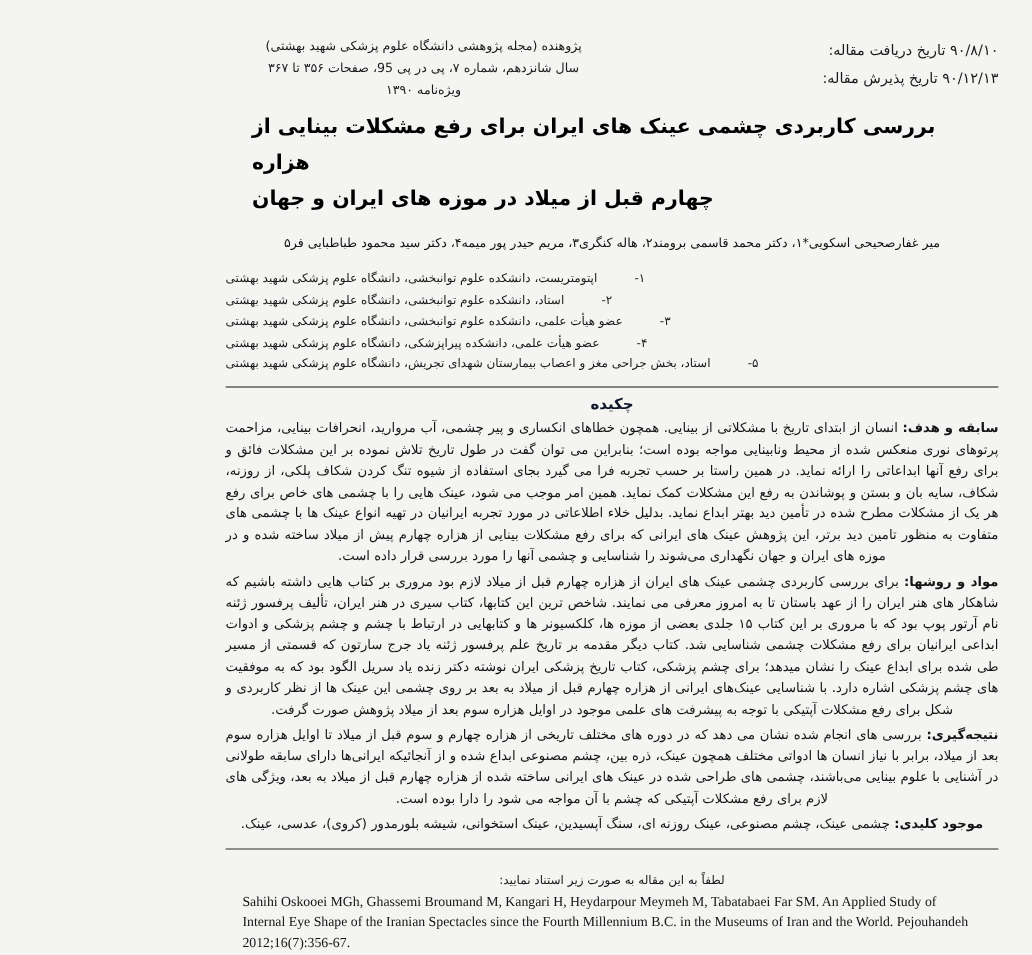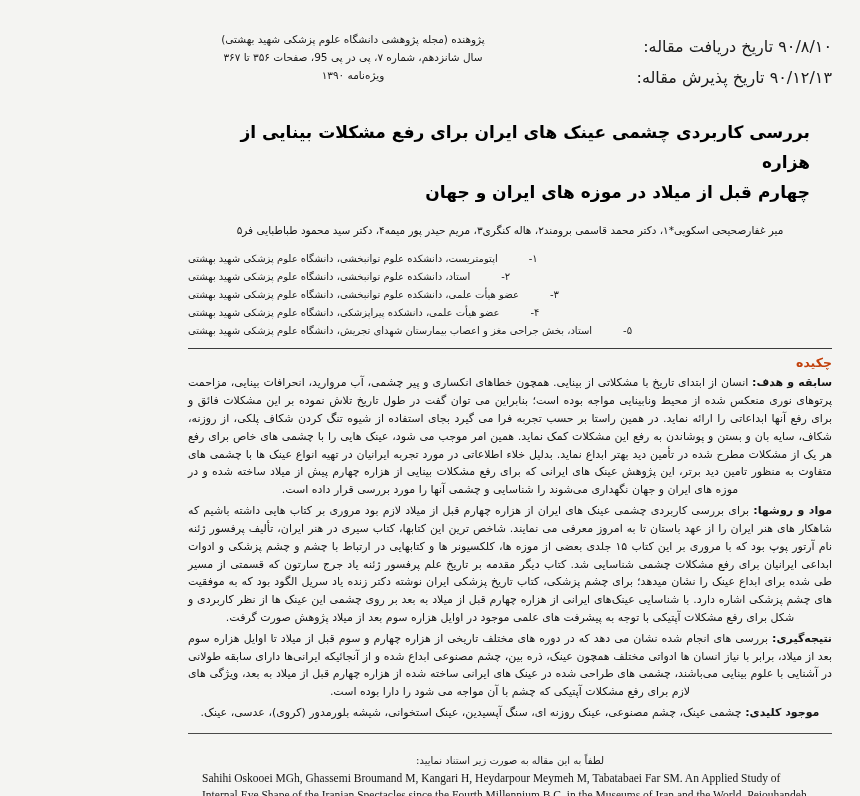--- a/index.html
+++ b/index.html
@@ -45,34 +45,34 @@
     line-height: 1.72;
     color: #1a1a1a;
     width: 330px;
     margin-right: 8px;
   }
   .masthead-journal div {
     white-space: nowrap;
   }
   .masthead-dates {
     text-align: right;
-    font-size: 16px;
+    font-size: 12px;
     line-height: 1.95;
     color: #1a1a1a;
     margin-left: 4px;
     padding-top: 1px;
   }
   .masthead-dates div {
     white-space: nowrap;
   }
 
   
   .title-block {
-    margin-top: 25px;
-    text-align: right;
+    margin-top: 8px;
+    text-align: left;
     direction: rtl;
   }
   .article-title {
     font-size: 17px;
     font-weight: bold;
     line-height: 1.75;
     color: #000;
     margin: 0 auto;
     width: 600px;
   }
@@ -121,26 +121,26 @@
   }
   .rule-thin {
     border: 0;
     border-top: 1px solid #4a4a4a;
     margin: 0;
     height: 0;
   }
 
   
   .abstract-heading {
-    text-align: right;
+    text-align: center;
     font-size: 12.5px;
     font-weight: bold;
     margin: 6px 0 4px 0;
     direction: rtl;
-    color: #c2410c;
+    color: #0f172a;
   }
   .abs-para {
     direction: rtl;
     text-align: justify;
     text-align-last: center;
     font-size: 11px;
     line-height: 1.62;
     color: #151515;
     margin: 0 0 3px 0;
     text-justify: inter-word;

